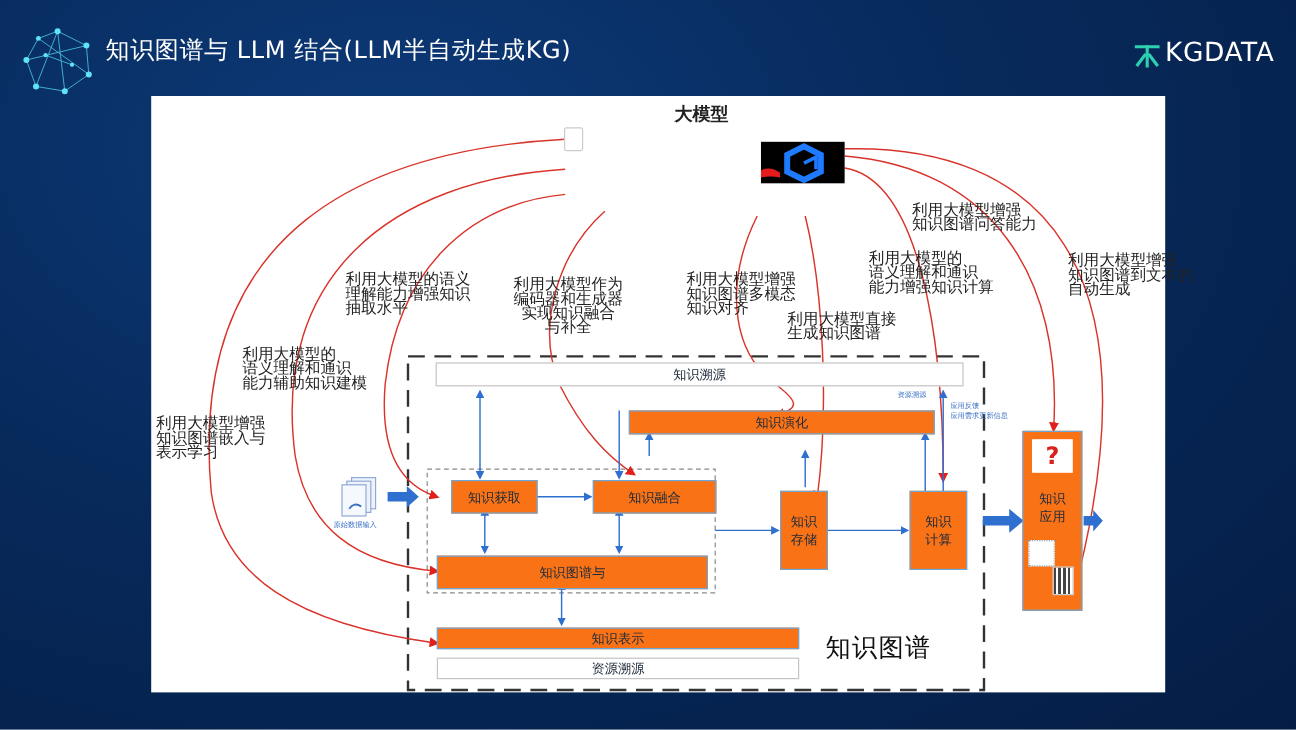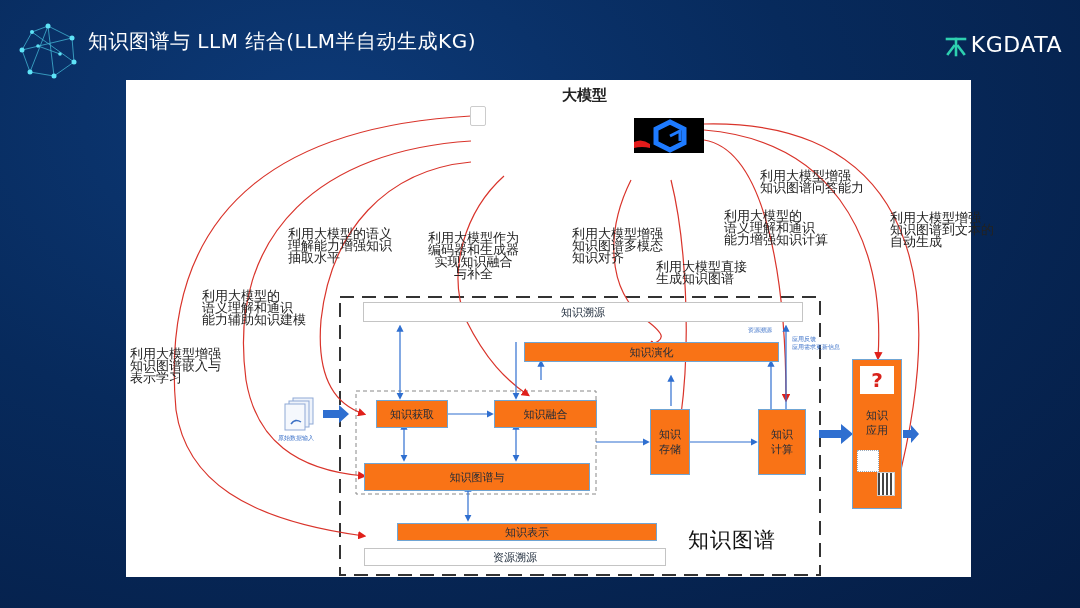--- a/index.html
+++ b/index.html
@@ -158,21 +158,21 @@
     <rect x="2" y="8" width="20" height="26" fill="#f5f8fd" stroke="#8fa9d6"></rect>
     <path d="M8,28 q4,-6 10,-2" stroke="#3a6fc4" fill="none" stroke-width="1.5"></path>
   </svg>
   <div class="small-blue" style="left:152px; top:354px; color:#3a70c8;">原始数据输入</div>
 
   <div class="box box-white" style="left:237px; top:222px; width:440px; height:20px;">知识溯源</div>
   <div class="box" style="left:398px; top:262px; width:255px; height:20px;">知识演化</div>
   <div class="box" style="left:238px; top:320px; width:72px; height:28px;margin-left:12px;">知识获取</div>
   <div class="box" style="left:368px; top:320px; width:103px; height:28px;">知识融合</div>
   <div class="box" style="left:238px; top:383px; width:226px; height:28px;">知识图谱与</div>
-  <div class="box" style="left:238px; top:443px; width:260px; height:18px;margin-left:33px;">知识表示</div>
+  <div class="box" style="left:238px; top:443px; width:302px; height:18px;">知识表示</div>
   <div class="box box-white" style="left:238px; top:468px; width:302px; height:18px;">资源溯源</div>
   <div class="box" style="left:524px; top:329px; width:40px; height:66px; white-space:pre; line-height:15px;">知识
 存储</div>
   <div class="box" style="left:632px; top:329px; width:48px; height:66px; white-space:pre; line-height:15px;">知识
 计算</div>
 
   <div class="box" style="left:726px; top:279px; width:50px; height:150px; flex-direction:column; justify-content:flex-start; padding-top:6px;">
     <div style="width:34px; height:28px; background:#fff; display:flex; align-items:center; justify-content:center; color:#d8221b; font-size:20px; font-weight:bold;">?</div>
     <div style="white-space:pre; line-height:15px; margin-top:14px;">知识
 应用</div>

